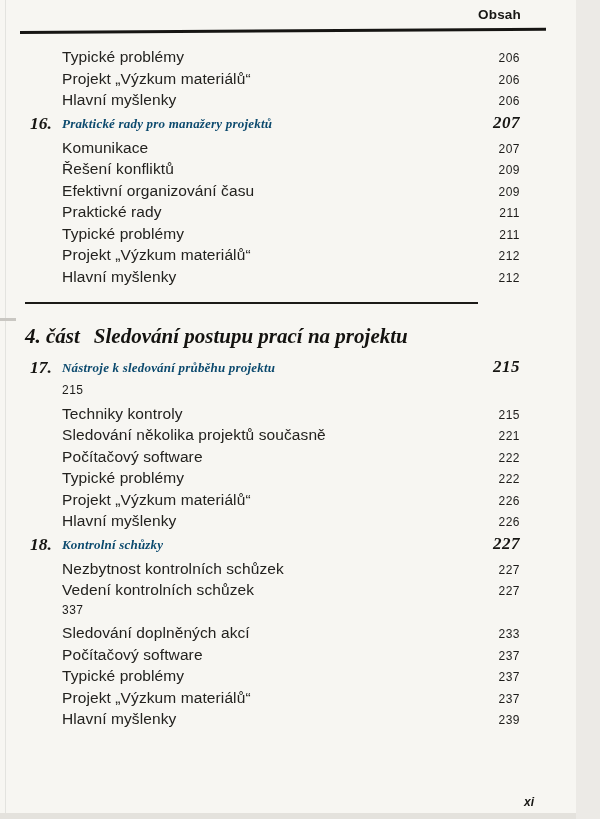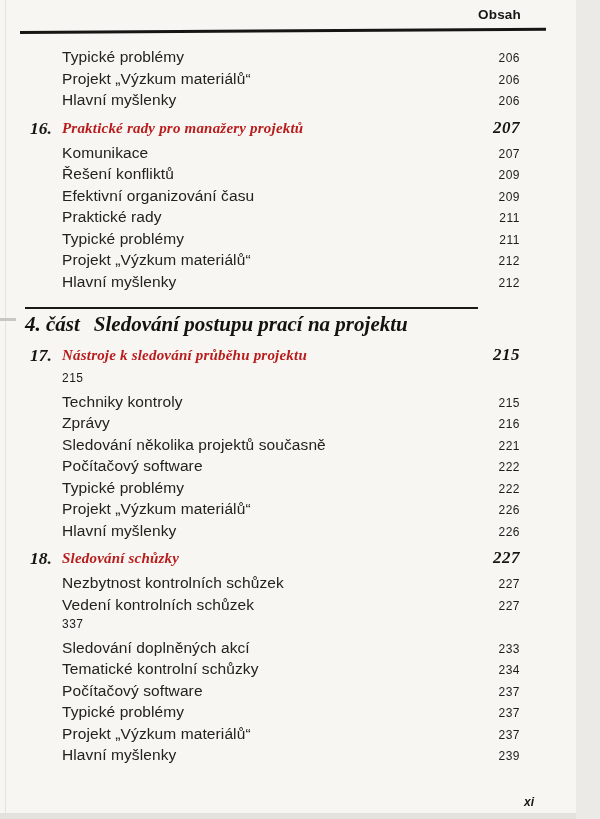--- a/index.html
+++ b/index.html
@@ -32,38 +32,38 @@
     display:flex;justify-content:space-between;align-items:baseline;
     height:21.5px;position:relative;text-align:right;
   }
   .row .label{
     font-size:15.5px;color:#23221f;letter-spacing:0.1px;white-space:nowrap;
   }
   .row .num{
     font-size:12px;color:#1d1c1a;letter-spacing:0.5px;
   }
 
-  .row.chapter{height:26px;margin-top:5px;}
+  .row.chapter{height:26px;}
   .row.chapter .label{
     font-family:"Liberation Serif",serif;font-weight:bold;font-style:italic;
-    font-size:15px;color:#b91c1c;letter-spacing:0.2px;
+    font-size:13px;color:#0c4a6e;letter-spacing:0.2px;
   }
   .row.chapter .num{
     font-family:"Liberation Serif",serif;font-weight:bold;font-style:italic;
     font-size:17px;color:#171613;
   }
   .row.chapter .chnum{
     position:absolute;left:-32px;
     font-family:"Liberation Serif",serif;font-weight:bold;font-style:italic;
     font-size:17.5px;color:#171613;
   }
 
   .part-block{
     position:relative;margin:13px 0 8px -37px;width:453px;
-    border-top:2px solid #1b1a17;padding-top:3px;
+    border-top:2px solid #1b1a17;padding-top:20px;
     font-family:"Liberation Serif",serif;font-weight:bold;font-style:italic;
     font-size:21px;color:#141310;white-space:nowrap;
   }
   .part-block .part-label{margin-right:14px;}
 
   .group-gap{height:4px;}
 
   .footer{
     position:absolute;right:42px;bottom:10px;
     font-size:12px;font-weight:bold;font-style:italic;color:#171613;margin-left:36px;
@@ -133,24 +133,20 @@
         <span class="num">215</span>
       </div>
       <div class="row sub">
         <span class="num">215</span>
       </div>
       <div class="row sub">
         <span class="label">Techniky kontroly</span>
         <span class="num">215</span>
       </div>
       <div class="row sub">
-        <span class="label">Zprávy</span>
-        <span class="num">216</span>
-      </div>
-      <div class="row sub">
         <span class="label">Sledování několika projektů současně</span>
         <span class="num">221</span>
       </div>
       <div class="row sub">
         <span class="label">Počítačový software</span>
         <span class="num">222</span>
       </div>
       <div class="row sub">
         <span class="label">Typické problémy</span>
         <span class="num">222</span>
@@ -158,41 +154,37 @@
       <div class="row sub">
         <span class="label">Projekt „Výzkum materiálů“</span>
         <span class="num">226</span>
       </div>
       <div class="row sub">
         <span class="label">Hlavní myšlenky</span>
         <span class="num">226</span>
       </div>
       <div class="row chapter">
         <span class="chnum">18.</span>
-        <span class="label">Sledování schůzky</span>
+        <span class="label">Kontrolní schůzky</span>
         <span class="num">227</span>
       </div>
       <div class="row sub">
         <span class="label">Nezbytnost kontrolních schůzek</span>
         <span class="num">227</span>
       </div>
       <div class="row sub">
         <span class="label">Vedení kontrolních schůzek</span>
         <span class="num">227</span>
       </div>
       <div class="row sub">
         <span class="num">337</span>
       </div>
       <div class="row sub">
         <span class="label">Sledování doplněných akcí</span>
         <span class="num">233</span>
-      </div>
-      <div class="row sub">
-        <span class="label">Tematické kontrolní schůzky</span>
-        <span class="num">234</span>
       </div>
       <div class="row sub">
         <span class="label">Počítačový software</span>
         <span class="num">237</span>
       </div>
       <div class="row sub">
         <span class="label">Typické problémy</span>
         <span class="num">237</span>
       </div>
       <div class="row sub">

